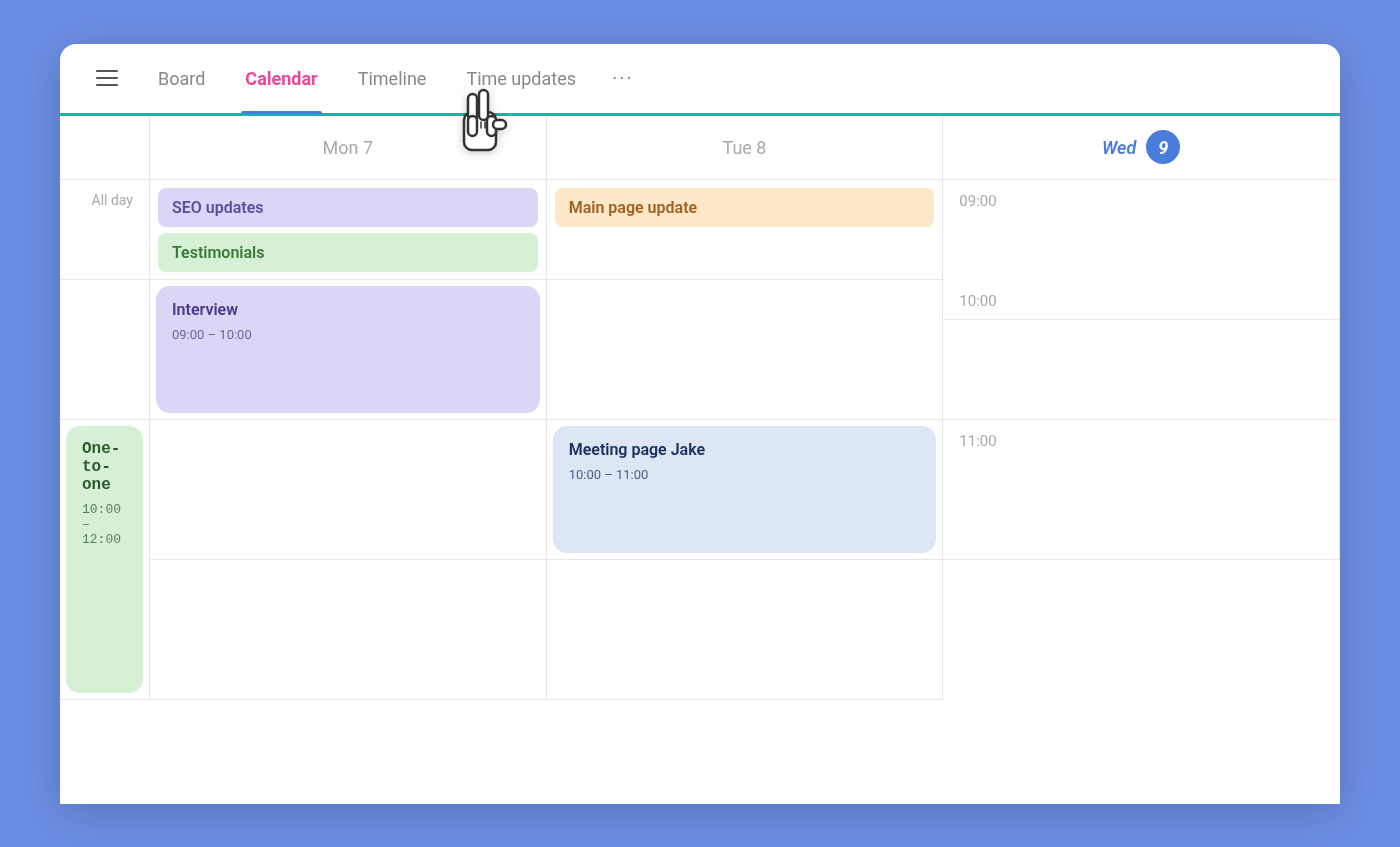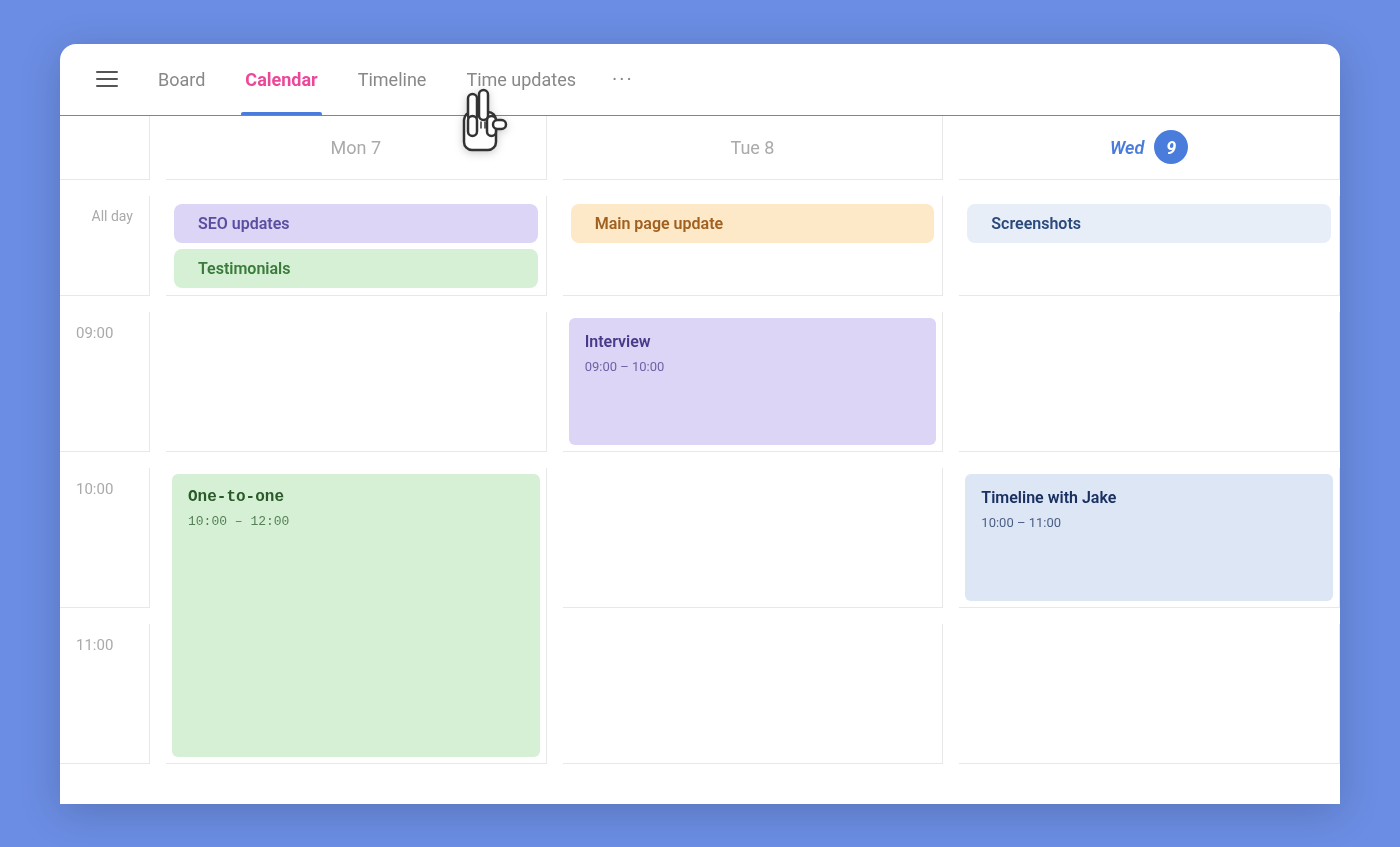--- a/index.html
+++ b/index.html
@@ -22,21 +22,21 @@
       box-shadow: 0 8px 40px rgba(0,0,0,0.18);
       position: relative;
     }
 
     
     .nav {
       display: flex;
       align-items: center;
       padding: 0 32px;
       height: 72px;
-      border-bottom: 1px solid #14b8a6;
+      border-bottom: 3px solid #14b8a6;
       gap: 32px;
       position: relative;
     }
 
     .nav-hamburger {
       display: flex;
       flex-direction: column;
       gap: 5px;
       cursor: pointer;
       padding: 4px;
@@ -152,21 +152,21 @@
       border-right: 1px solid #e8e8e8;
       border-bottom: 1px solid #e8e8e8;
       display: flex;
       flex-direction: column;
       gap: 6px;
       min-height: 100px;
     }
 
     .allday-event {
       border-radius: 8px;
-      padding: 10px 24px;
+      padding: 10px 14px;
       font-size: 16px;
       font-weight: 600;
       cursor: pointer;
     }
 
     .ev-purple { background: #dcd5f5; color: #5a4ea0; }
     .ev-green  { background: #d5f0d5; color: #3a7a3a; }
     .ev-orange { background: #fde8c8; color: #a06020; }
     .ev-blue-light { background: #e8eef8; color: #2a4a7c; }
 
@@ -184,21 +184,21 @@
 
     .grid-cell {
       border-right: 1px solid #e8e8e8;
       border-bottom: 1px solid #e8e8e8;
       padding: 6px;
       min-height: 140px;
       position: relative;
     }
 
     .timed-event {
-      border-radius: 6px;
+      border-radius: 14px;
       padding: 14px 16px;
       font-size: 16px;
       font-weight: 600;
       cursor: pointer;
       height: 100%;
       display: flex;
       flex-direction: column;
       gap: 4px;
     }
 
@@ -211,21 +211,20 @@
 
     .ev-green-timed { background: #d5f0d5; color: #2a5a2a; }
     .ev-purple-timed { background: #dcd5f5; color: #4a3a8a; }
     .ev-blue-timed { background: #dde6f5; color: #1a3060; }
 
     
     .calendar-grid {
       display: grid;
       grid-template-columns: 90px 1fr 1fr 1fr;
       grid-template-rows: 64px 100px 140px 140px 140px;
-      gap: 16px;
     }
 
     
   </style>
 </head>
 <body>
 
 <div class="window">
 
   <nav class="nav">
@@ -301,25 +300,20 @@
         <span>Testimonials</span>
       </div>
     </div>
 
     <div class="allday-cell">
       <div class="allday-event ev-orange">
         <span>Main page update</span>
       </div>
     </div>
 
-    <div class="allday-cell">
-      <div class="allday-event ev-blue-light">
-        <span>Screenshots</span>
-      </div>
-    </div>
 
     <div class="time-label">
       <span>09:00</span>
     </div>
 
     <div class="grid-cell"></div>
 
     <div class="grid-cell">
       <div class="timed-event ev-purple-timed">
         <span>Interview</span>
@@ -337,21 +331,21 @@
       <div class="timed-event ev-green-timed" style="min-height:260px;">
         <span>One-to-one</span>
         <span class="event-time">10:00 – 12:00</span>
       </div>
     </div>
 
     <div class="grid-cell"></div>
 
     <div class="grid-cell">
       <div class="timed-event ev-blue-timed">
-        <span>Timeline with Jake</span>
+        <span>Meeting page Jake</span>
         <span class="event-time">10:00 – 11:00</span>
       </div>
     </div>
 
     <div class="time-label">
       <span>11:00</span>
     </div>
 
     <div class="grid-cell"></div>
 

